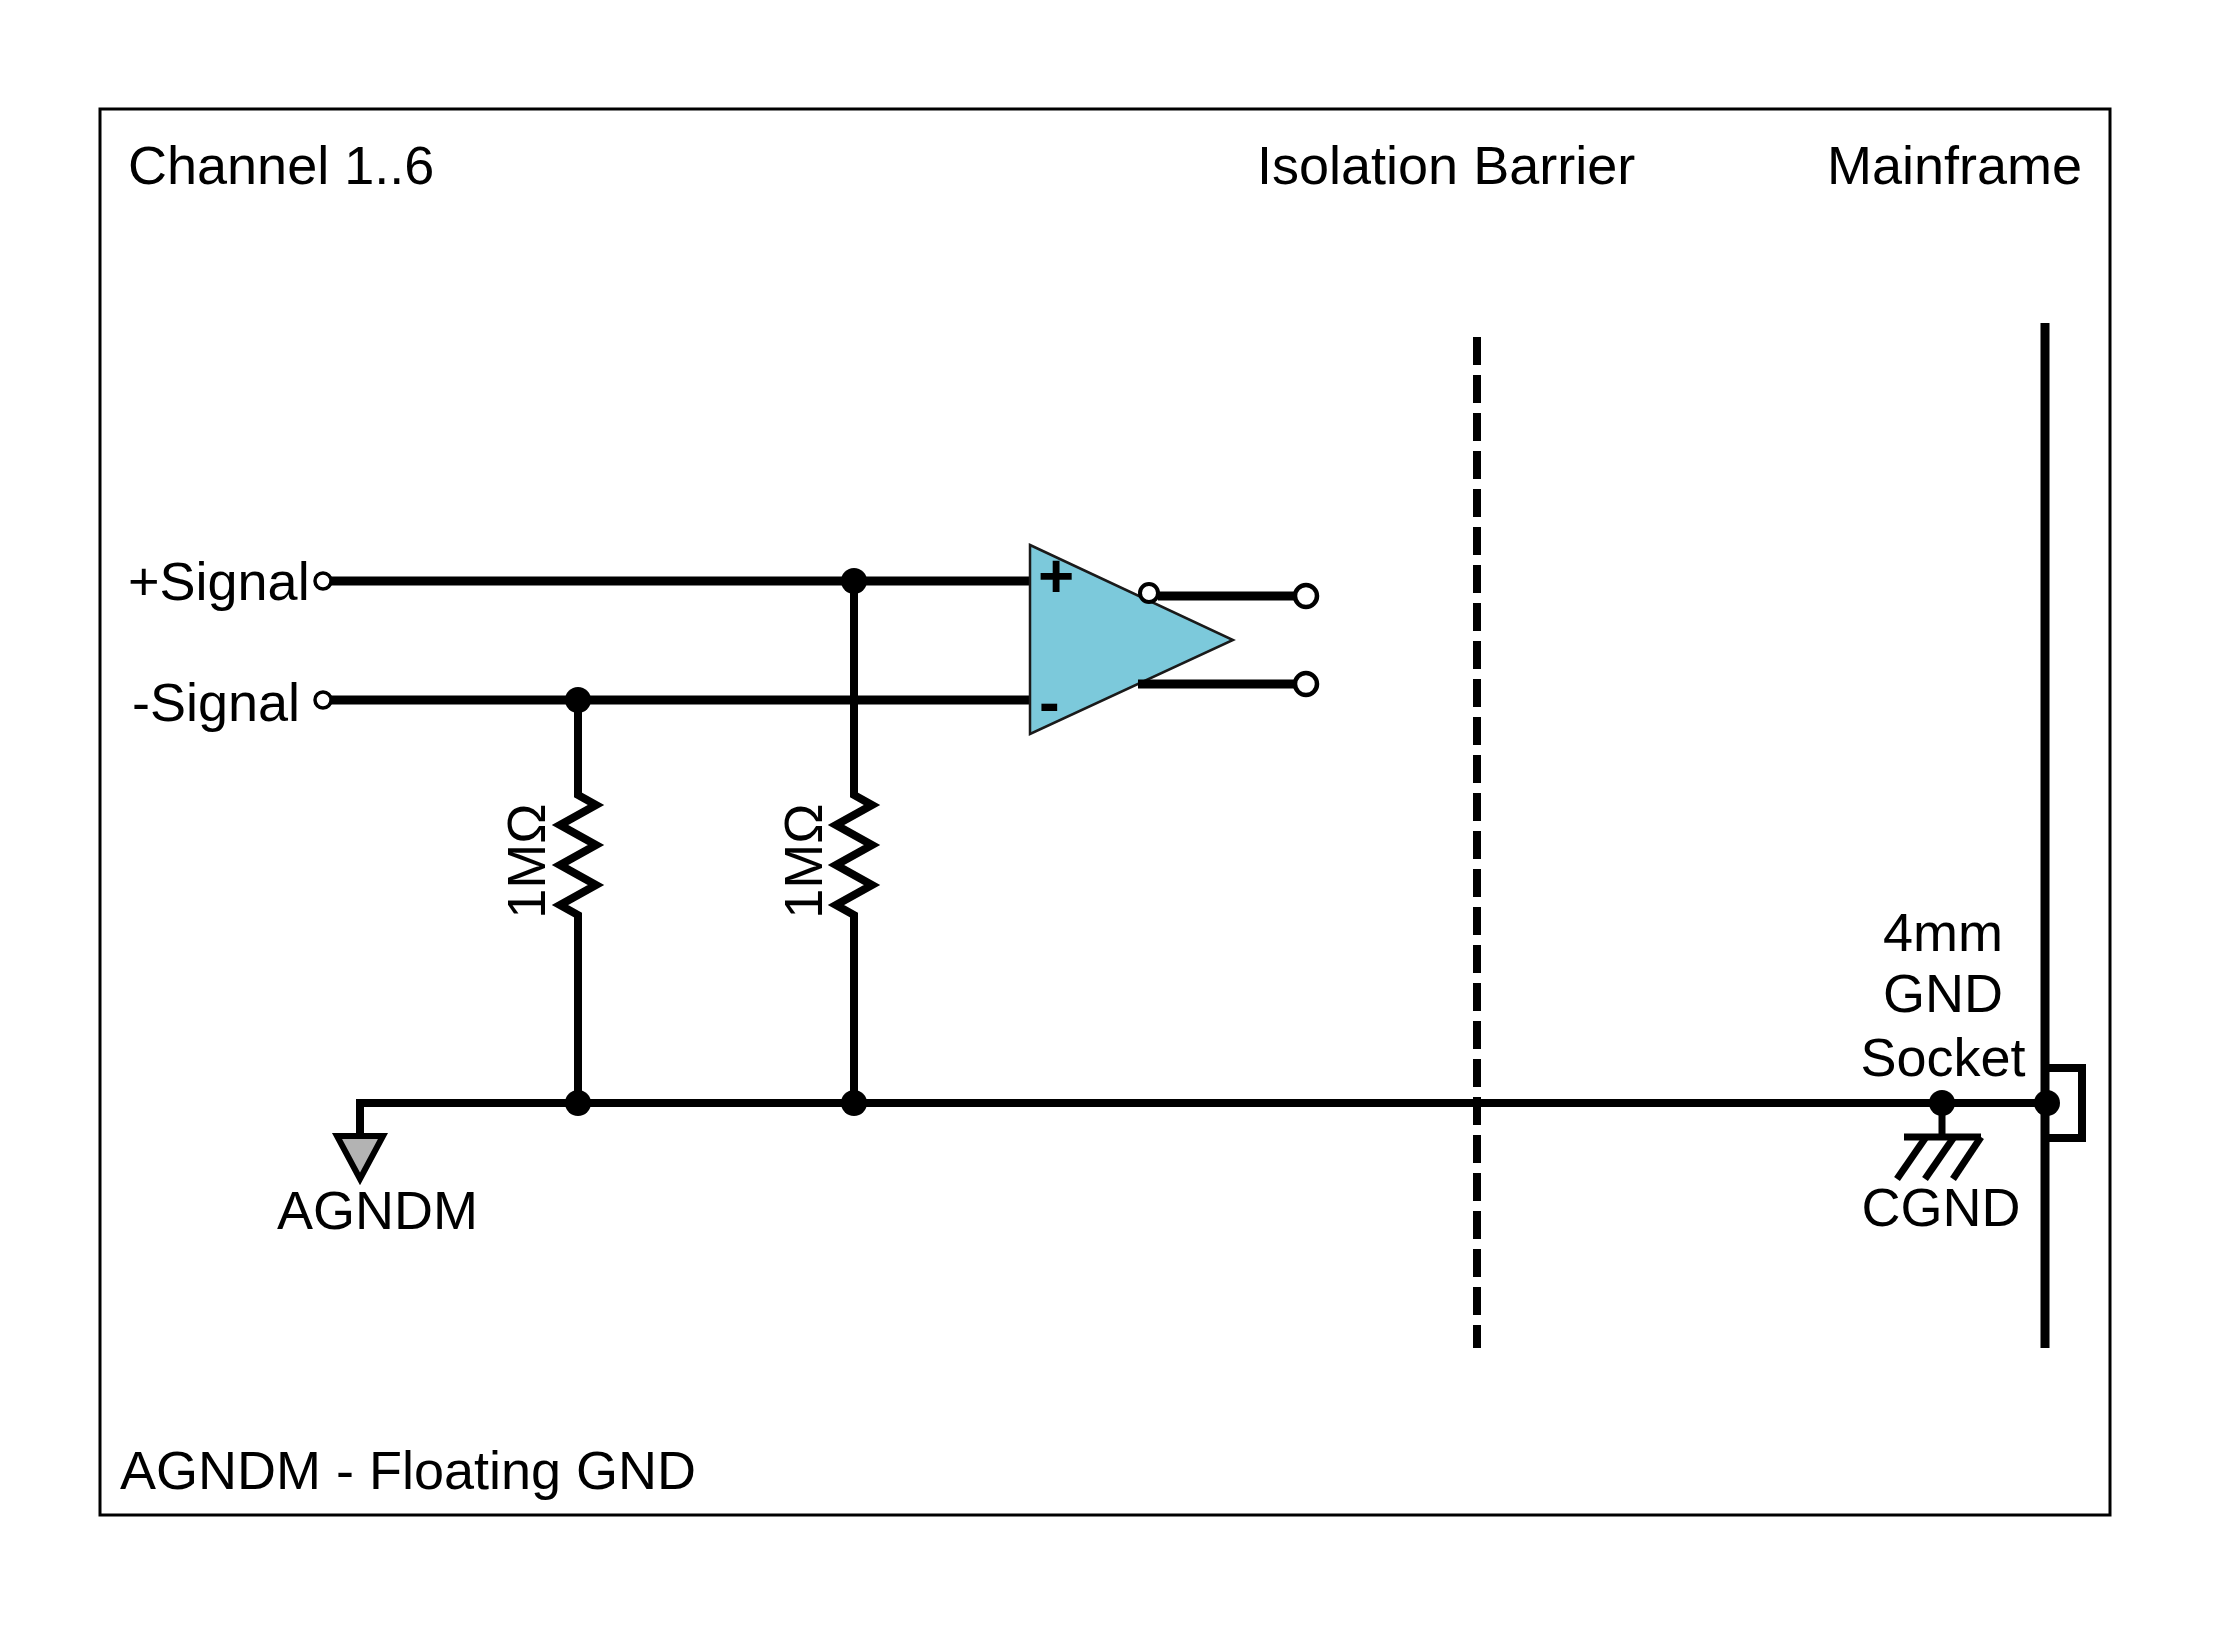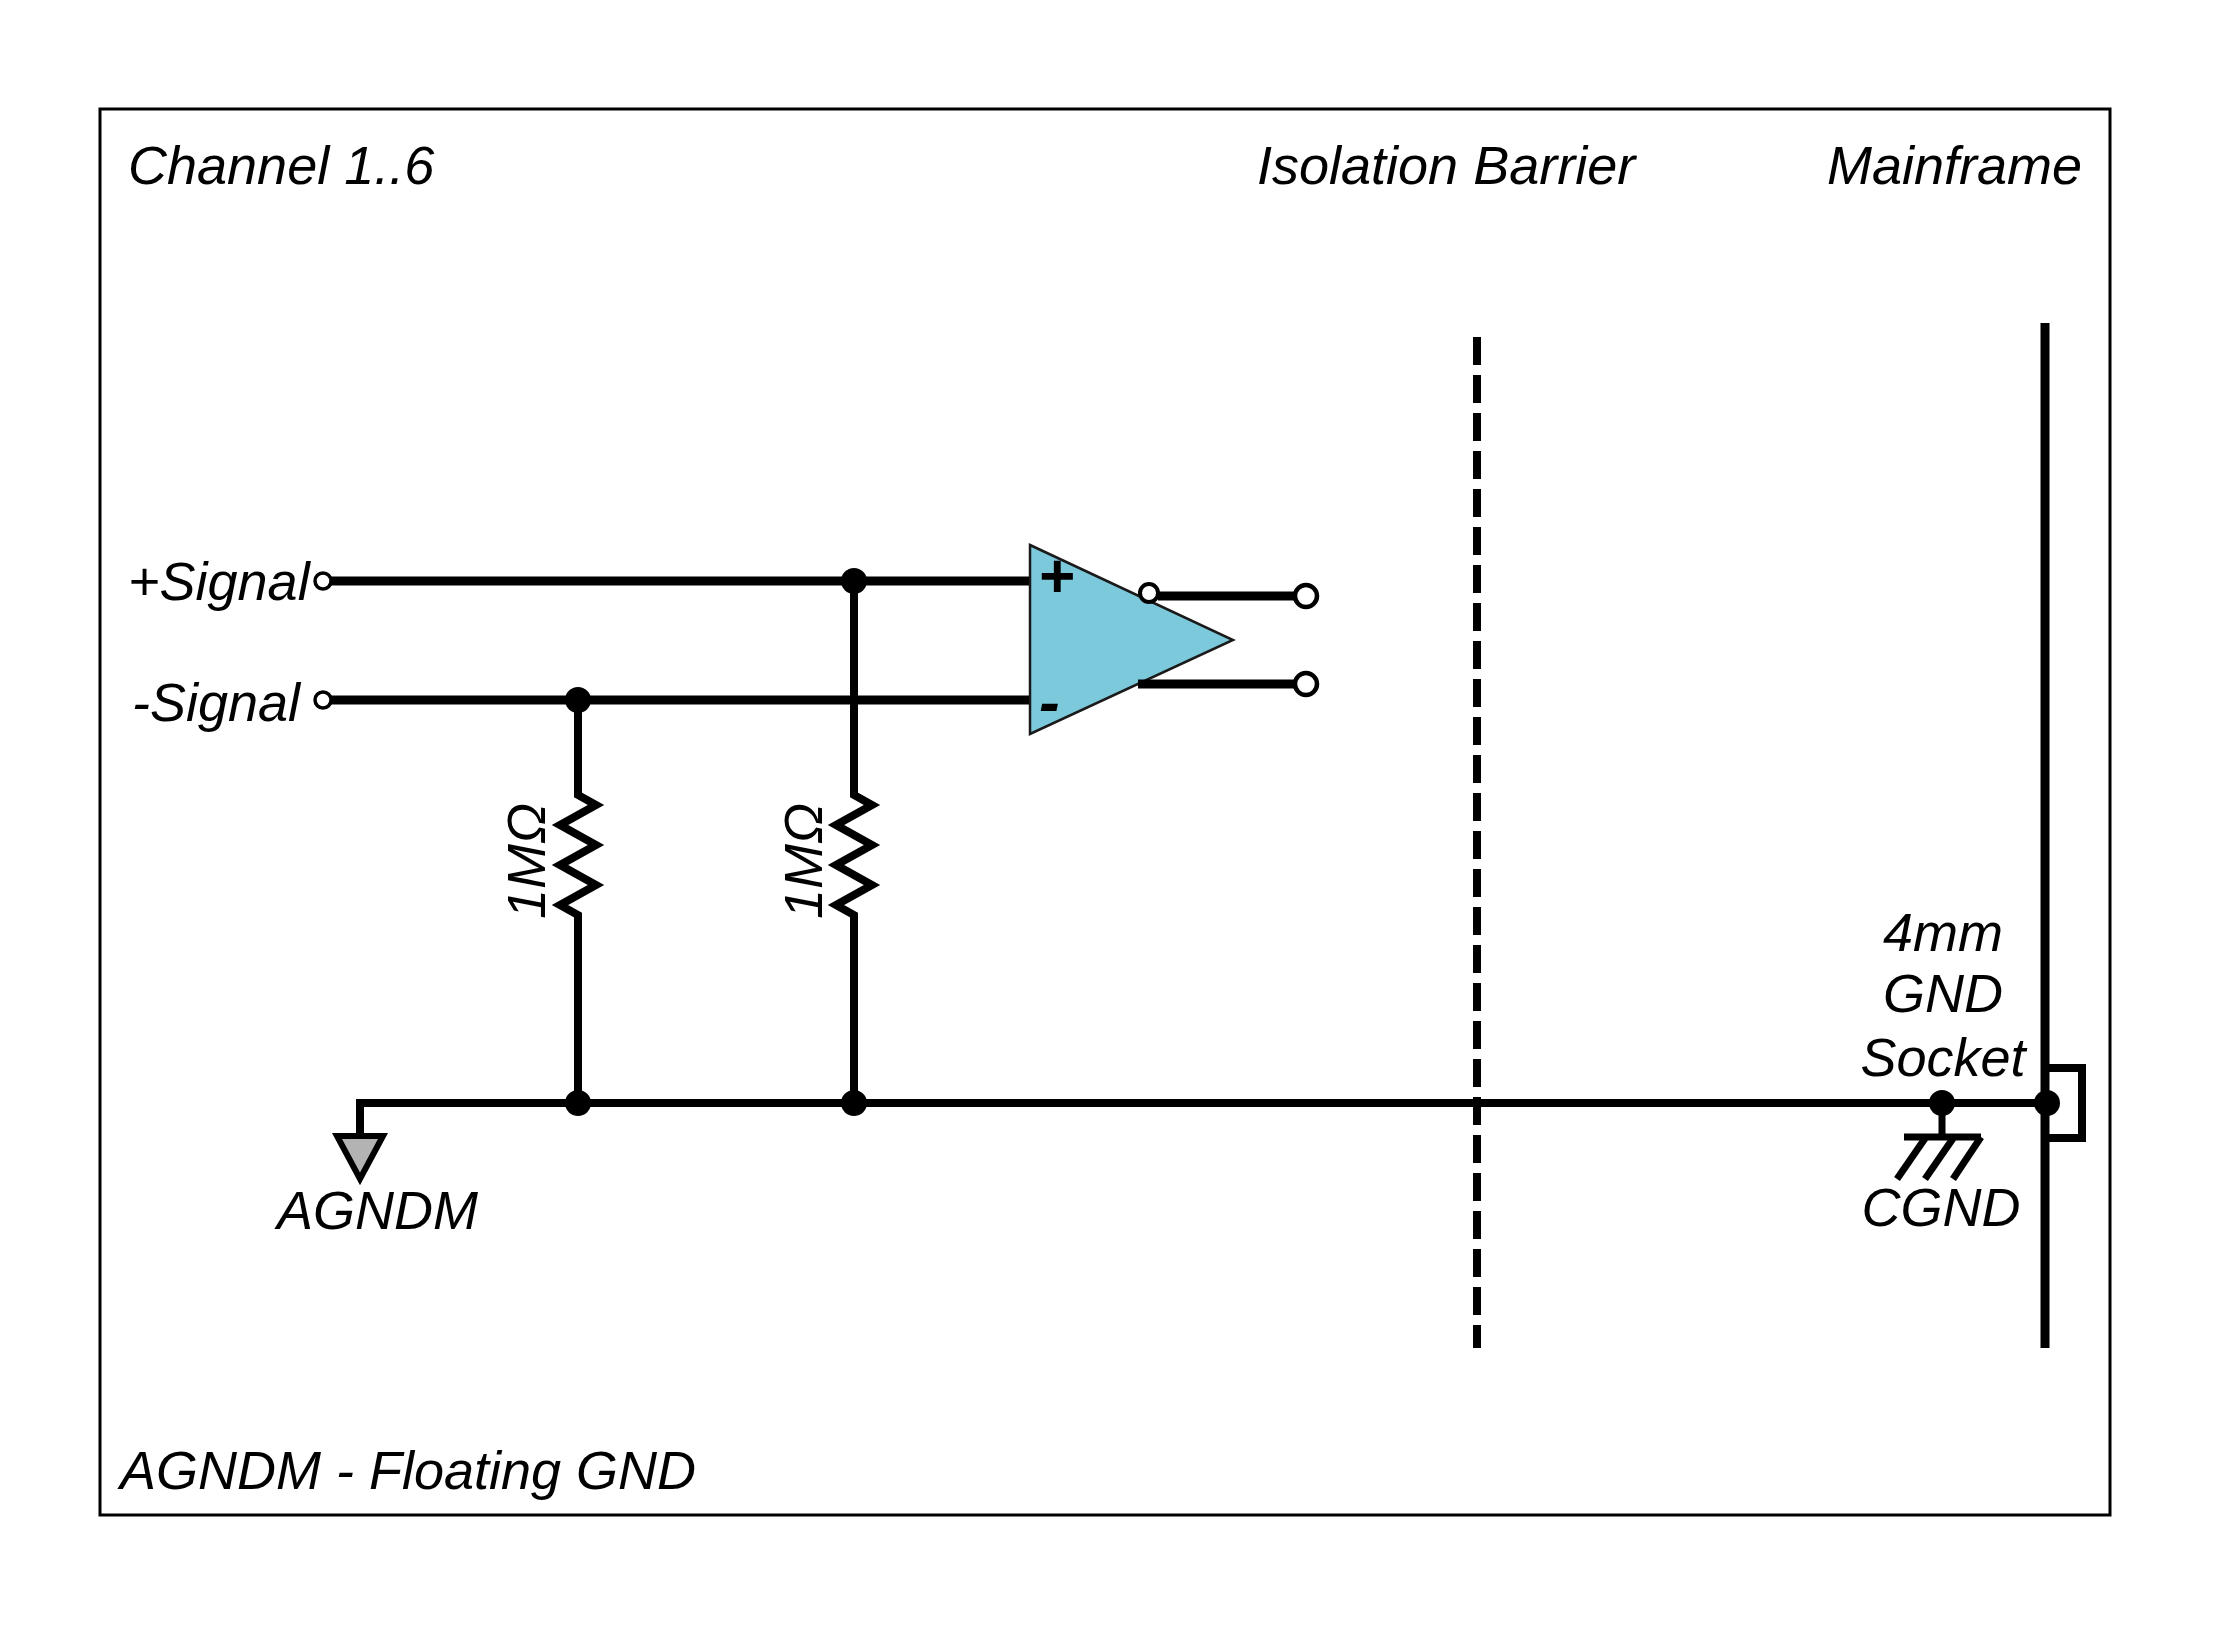--- a/index.html
+++ b/index.html
@@ -9,21 +9,20 @@
     width: 2215px;
     height: 1626px;
     font-family: "Liberation Sans", sans-serif;
   }
   #canvas {
     position: relative;
     width: 2215px;
     height: 1626px;
     background: #ffffff;
     overflow: hidden;
-    font-style: italic;
   }
   svg { display: block; }
   .lbl {
     font-family: "Liberation Sans", sans-serif;
     font-size: 54px;
     fill: #000000;
   }
   .opamp-sign {
     font-family: "Liberation Sans", sans-serif;
     font-size: 62px;

